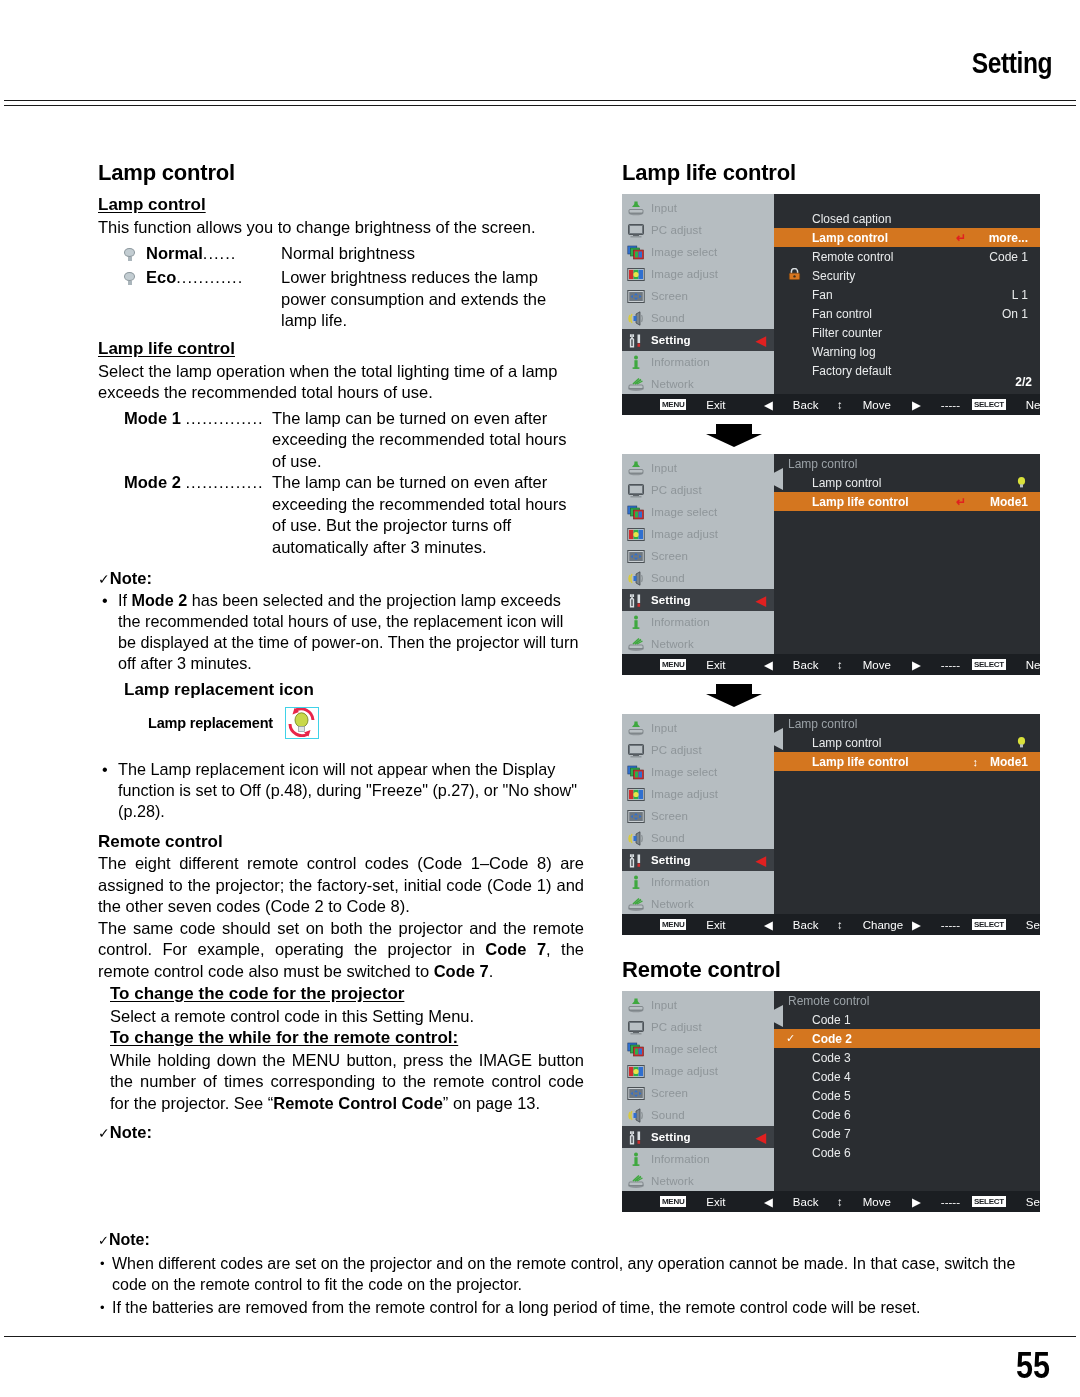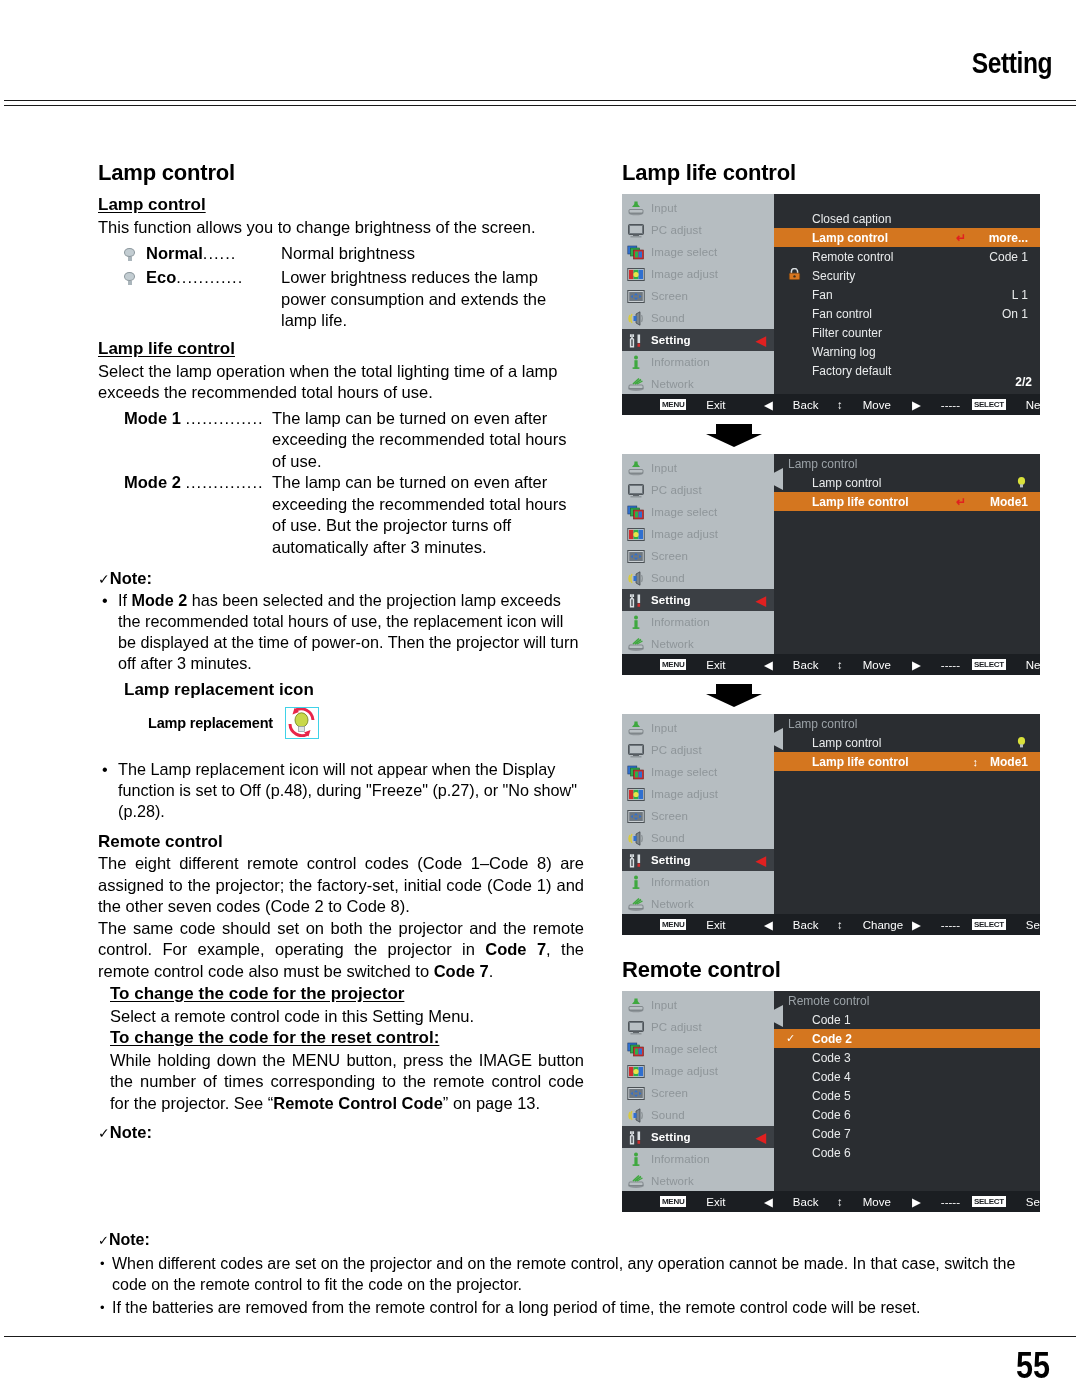--- a/index.html
+++ b/index.html
@@ -196,21 +196,21 @@
   </ul>
 
   <h3 class="plain" style="margin-top:10px;">Remote control</h3>
   <p class="body just">The eight different remote control codes (Code 1–Code 8) are assigned to the projector; the factory-set, initial code (Code 1) and the other seven codes (Code 2 to Code 8).</p>
   <p class="body just">
     <span>The same code should set on both the projector and the remote control. For example, operating the projector in </span><b>Code 7</b><span>, the remote control code also must be switched to </span><b>Code 7</b><span>.</span>
   </p>
 
   <h3 class="sub" style="margin-top:2px;margin-left:12px;">To change the code for the projector</h3>
   <p class="body" style="margin-left:12px;">Select a remote control code in this Setting Menu.</p>
-  <h3 class="sub" style="margin-left:12px;">To change the code for the reset control:</h3>
+  <h3 class="sub" style="margin-left:12px;">To change the while for the remote control:</h3>
   <p class="body just" style="margin-left:12px;">
     <span>While holding down the MENU button, press the IMAGE button the number of times corresponding to the remote control code for the projector. See “</span><b>Remote Control Code</b><span>” on page 13.</span>
   </p>
 
   <div class="note-head" style="margin-top:9px;">
     <span class="ck">✓</span><span>Note:</span>
   </div>
 </div>
 
 <div class="col-right">

